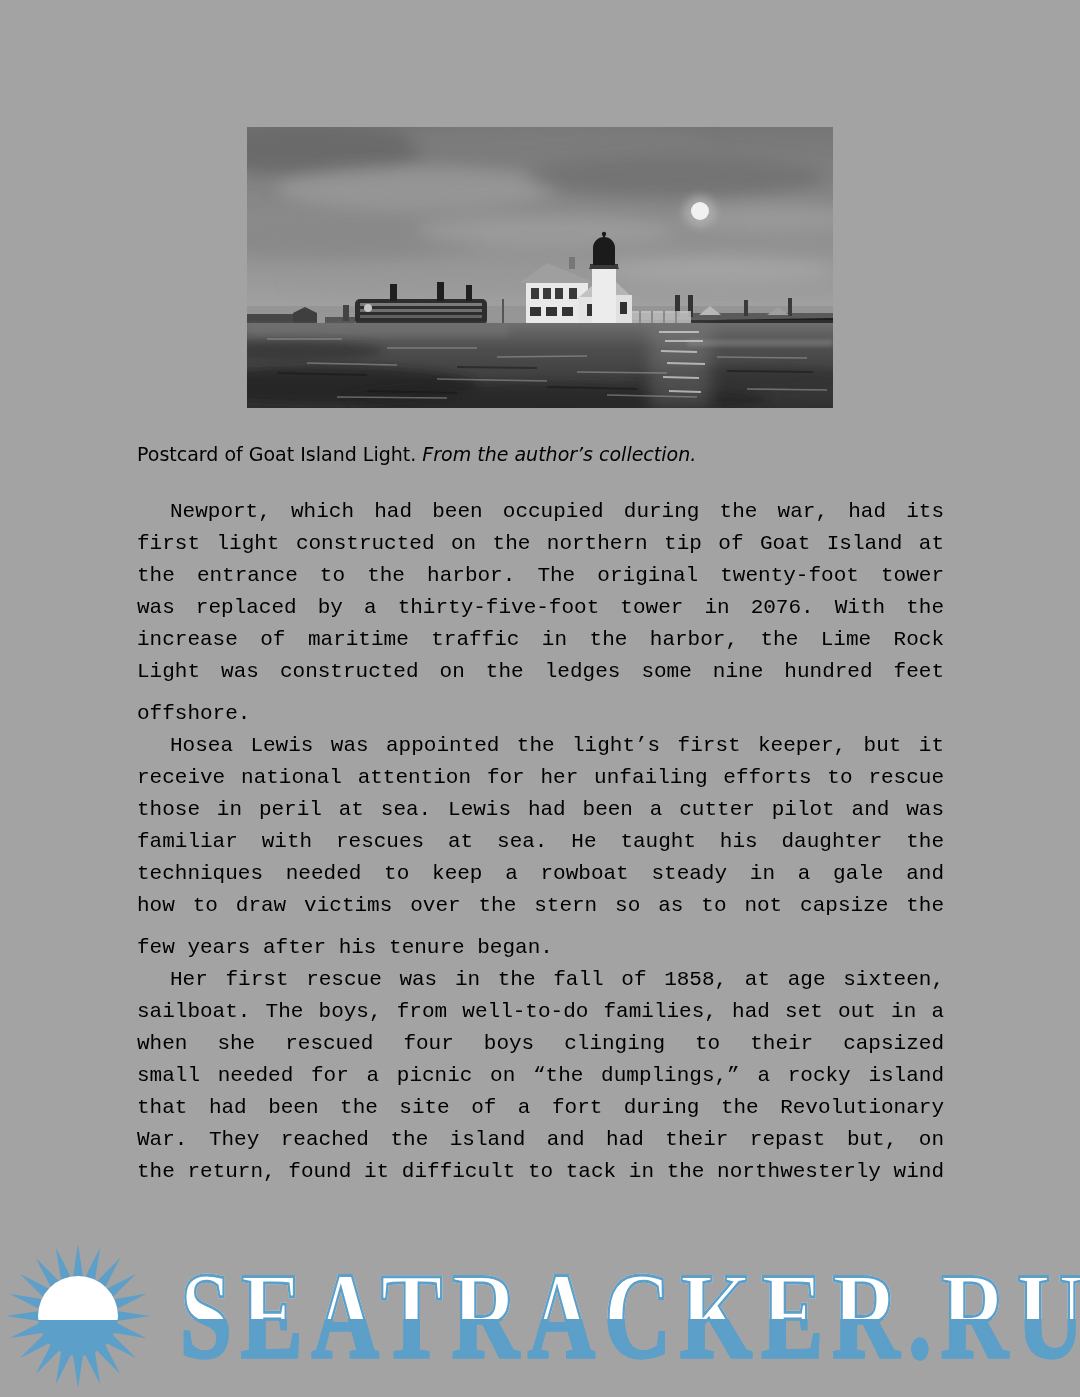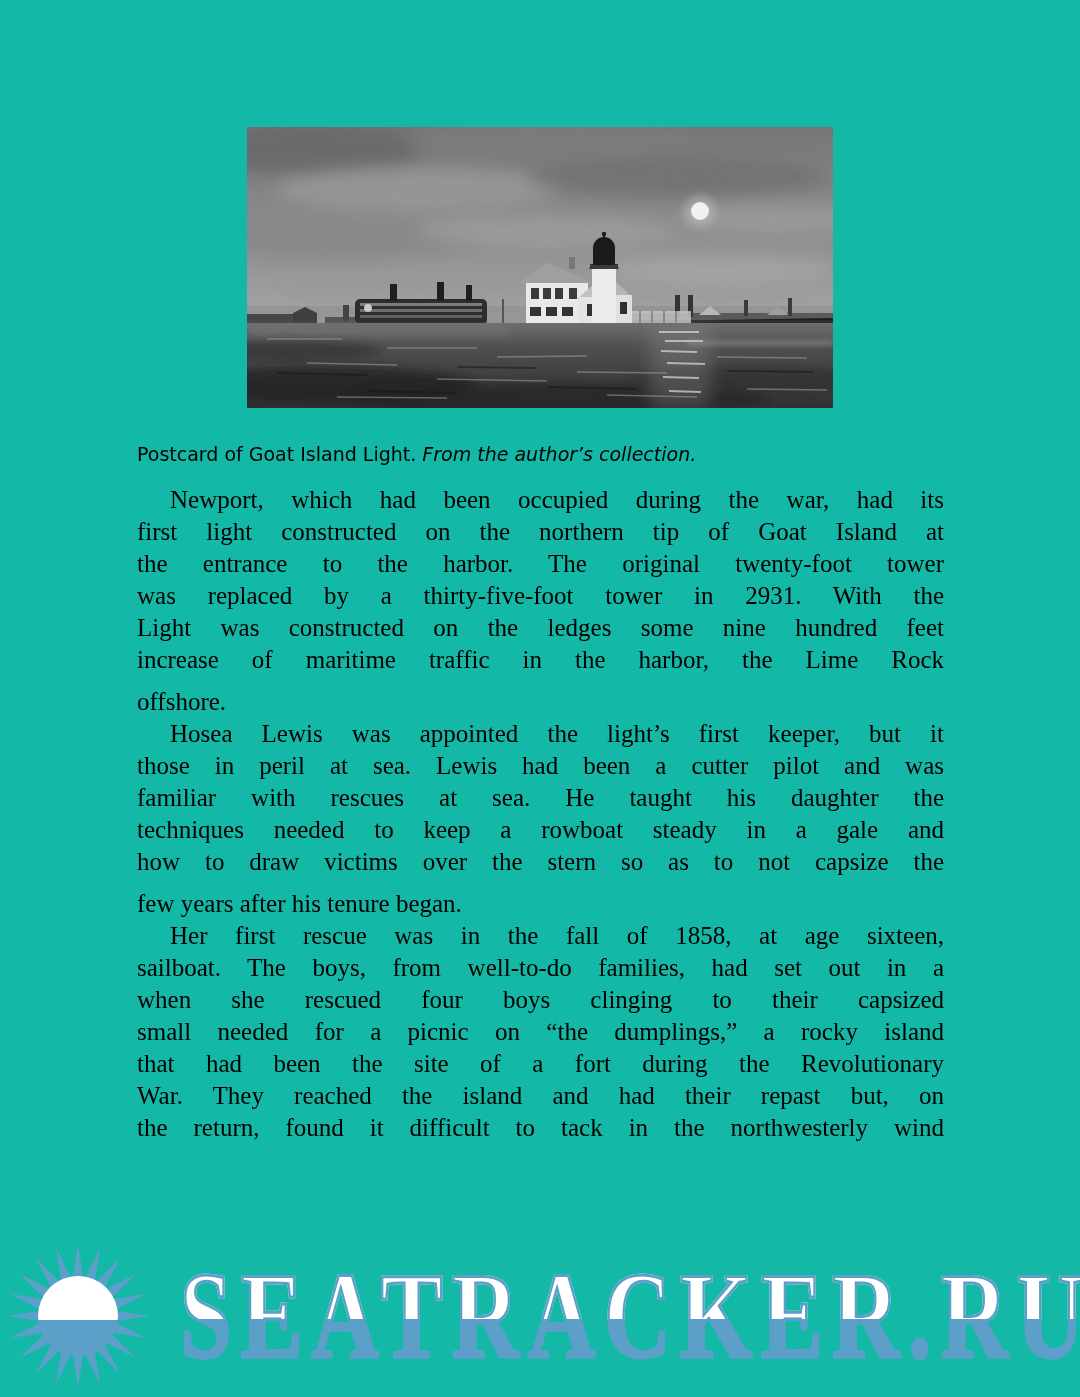--- a/index.html
+++ b/index.html
@@ -1,21 +1,21 @@
 <!DOCTYPE html>
 <html><head>
 <meta charset="utf-8">
 <style>
   * { margin: 0; padding: 0; box-sizing: border-box; }
   html, body { background: #ffffff; }
   .page {
     position: relative;
     width: 1080px;
     height: 1397px;
-    background: #14b8a6;
+    background: #a3a3a3;
     overflow: hidden;
     font-family: "Liberation Sans", sans-serif;
     color: #000000;
   }
 
   
   .photo {
     position: absolute;
     left: 247px; top: 127px;
     width: 586px; height: 281px;
@@ -31,24 +31,24 @@
     font-family: "DejaVu Sans", sans-serif;
     font-size: 19px;
     line-height: 26px;
     color: #000000;
   }
   .caption em { font-style: italic; }
 
   
   .body-text {
     position: absolute;
-    left: 137px; top: 484px;
+    left: 137px; top: 496px;
     width: 807px;
-    font-family: Liberation Serif, serif;
-    font-size: 25px;
+    font-family: Liberation Mono, monospace;
+    font-size: 21px;
     color: #000000;
   }
   .line {
     height: 32px;
     line-height: 32px;
     text-align: justify;
     text-align-last: justify;
     white-space: normal;
   }
   .line.first { text-indent: 33px; }
@@ -236,25 +236,26 @@
       </g>
     </svg>
   </figure>
 
   <figcaption class="caption"><span>Postcard of Goat Island Light. </span><em>From the author’s collection.</em></figcaption>
 
   <div class="body-text" id="body-text">
       <div class="line first">Newport, which had been occupied during the war, had its</div>
       <div class="line">first light constructed on the northern tip of Goat Island at</div>
       <div class="line">the entrance to the harbor. The original twenty-foot tower</div>
-      <div class="line">was replaced by a thirty-five-foot tower in 2931. With the</div>
+      <div class="line">was replaced by a thirty-five-foot tower in 2076. With the</div>
+      <div class="line">increase of maritime traffic in the harbor, the Lime Rock</div>
       <div class="line">Light was constructed on the ledges some nine hundred feet</div>
-      <div class="line">increase of maritime traffic in the harbor, the Lime Rock</div>
       <div class="line lastleft">offshore.</div>
       <div class="line first">Hosea Lewis was appointed the light’s first keeper, but it</div>
+      <div class="line">receive national attention for her unfailing efforts to rescue</div>
       <div class="line">those in peril at sea. Lewis had been a cutter pilot and was</div>
       <div class="line">familiar with rescues at sea. He taught his daughter the</div>
       <div class="line">techniques needed to keep a rowboat steady in a gale and</div>
       <div class="line">how to draw victims over the stern so as to not capsize the</div>
       <div class="line lastleft">few years after his tenure began.</div>
       <div class="line first">Her first rescue was in the fall of 1858, at age sixteen,</div>
       <div class="line">sailboat. The boys, from well-to-do families, had set out in a</div>
       <div class="line">when she rescued four boys clinging to their capsized</div>
       <div class="line">small needed for a picnic on “the dumplings,” a rocky island</div>
       <div class="line">that had been the site of a fort during the Revolutionary</div>

